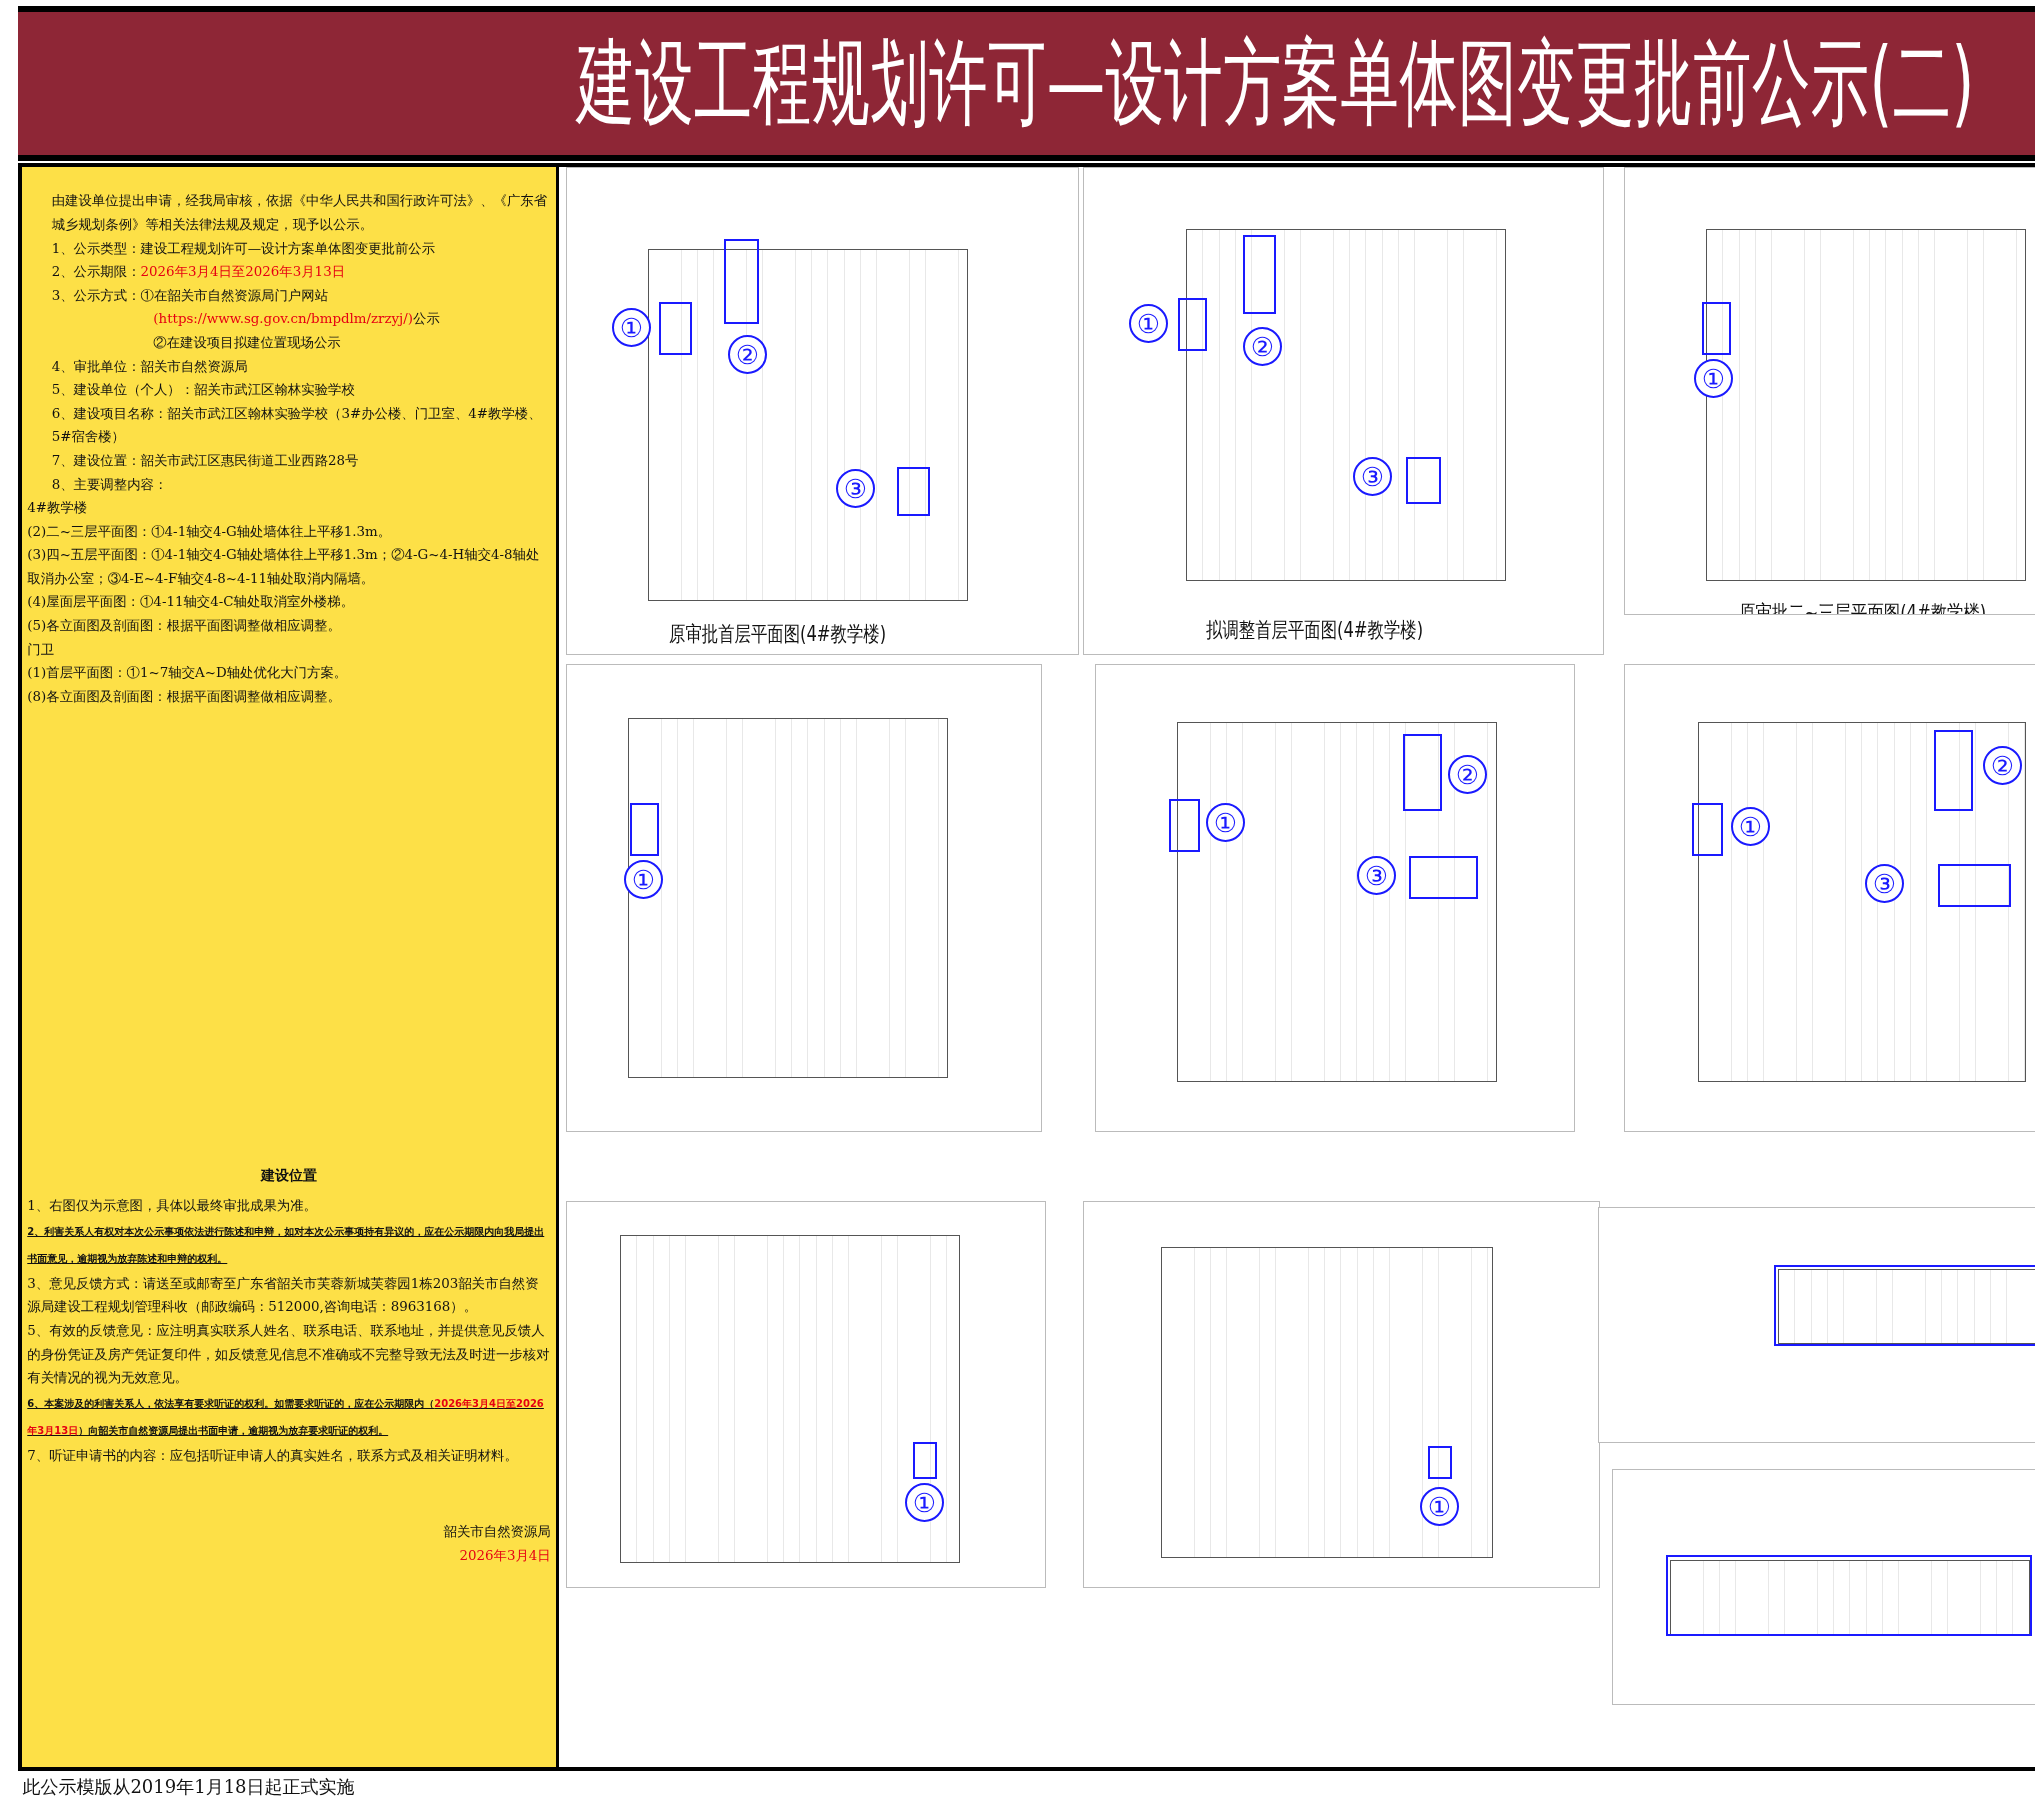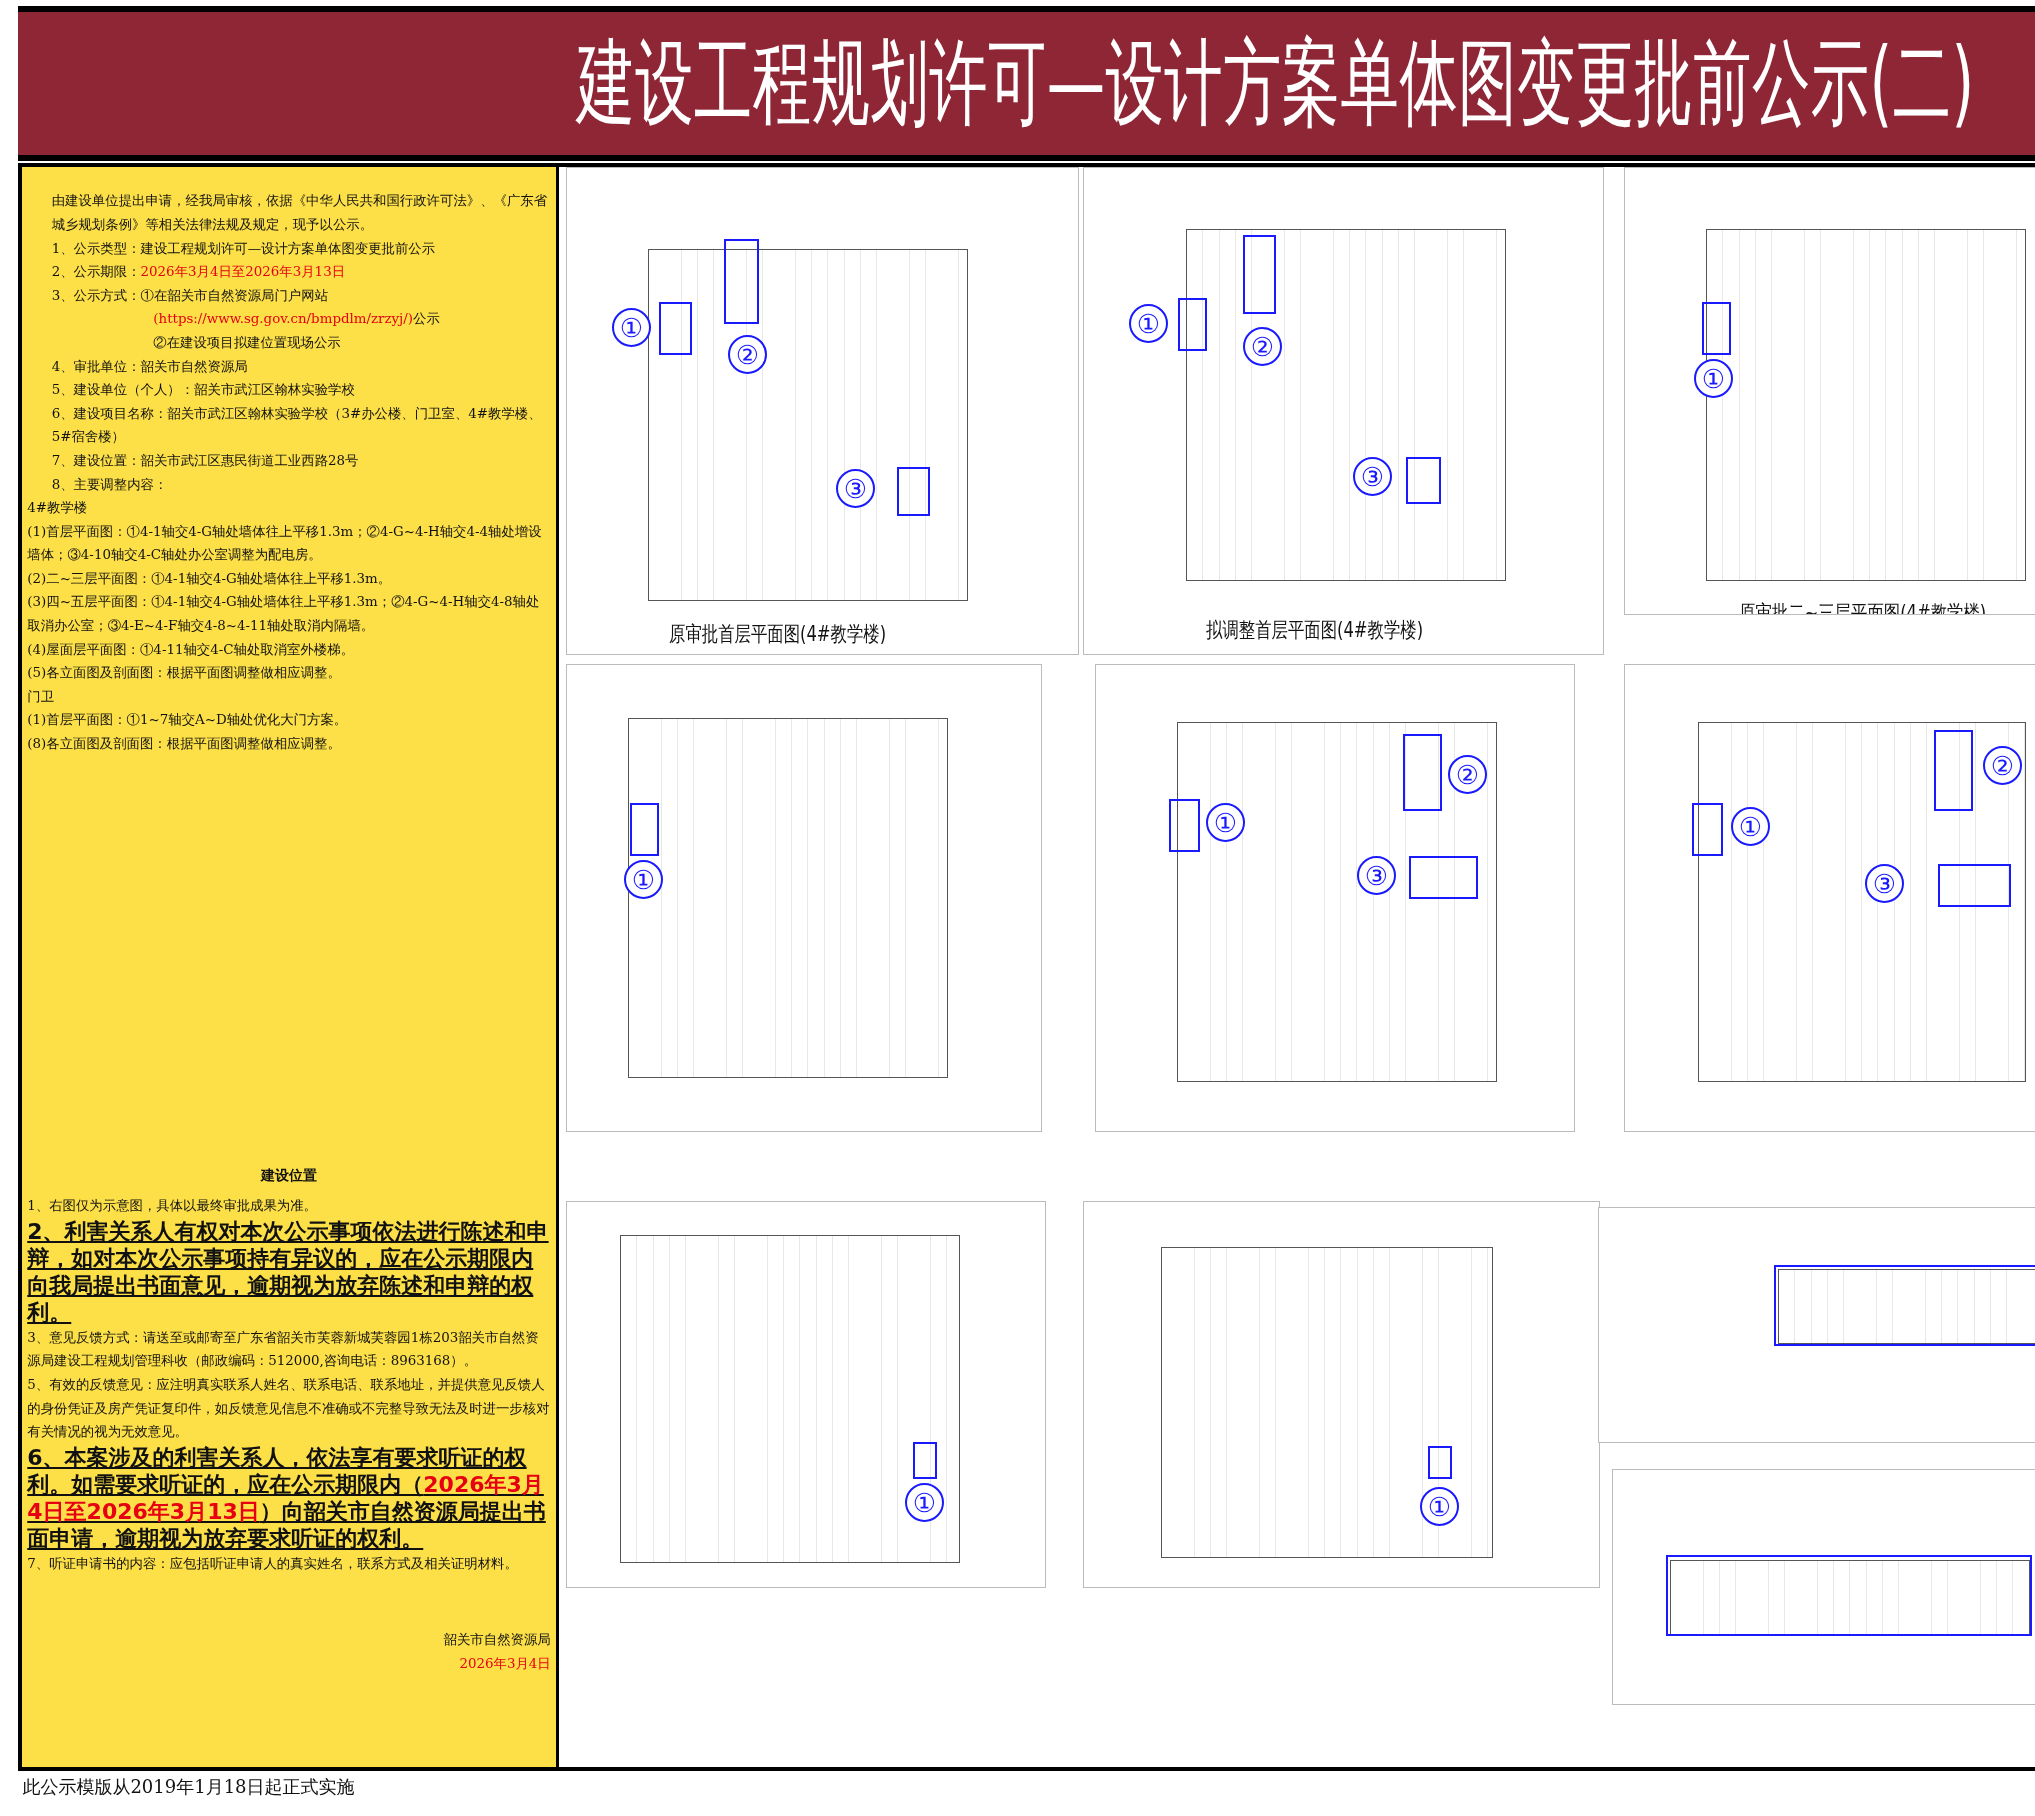--- a/index.html
+++ b/index.html
@@ -9,21 +9,21 @@
             background:#8e2636; border-top:6.5px solid #000; border-bottom:6.5px solid #000; box-sizing:border-box;
             display:flex; align-items:center; justify-content:center; }
   .banner-title { color:#fff; font-size:94px; font-family:"DejaVu Sans","Liberation Sans",sans-serif;
             letter-spacing:0.8px; white-space:nowrap; transform:scaleX(0.62); transform-origin:center; }
   .frame { position:absolute; left:18.3px; top:163px; width:2514px; height:1608px; border:4.1px solid #000; box-sizing:border-box; }
   .left-panel { position:absolute; left:22.4px; top:167px; width:537px; height:1600px; background:#fde047; border-right:3.3px solid #000; box-sizing:border-box; }
   .lp-text { position:absolute; left:4.9px; right:5.7px; font-size:13.4px; line-height:23.6px; font-family:"DejaVu Serif","Liberation Serif",serif; }
   .lp-text p { margin:0; }
   .indent { padding-left:24.4px; }
   .red { color:#e60012; }
-  .bold { font-weight:bold; font-family:"DejaVu Sans","Liberation Sans",sans-serif; font-size:22px; line-height:27px; }
+  .bold { font-weight:bold; font-family:"DejaVu Sans","Liberation Sans",sans-serif; font-size:10px; line-height:27px; }
   .ul { text-decoration:underline; }
   .notice-title { text-align:center; font-weight:bold; font-family:"DejaVu Sans","Liberation Sans",sans-serif; font-size:14px; margin:4.1px 0 6.5px; }
   .sign { text-align:right; }
   .drawing { position:absolute; background:#fff; border:1.2px solid #bbb; box-sizing:border-box; overflow:hidden; }
   .plan { position:absolute; border:1.2px solid #555; background:repeating-linear-gradient(90deg,#fff 0 15.5px,#e8e8e8 15.5px 16.3px),#fff; }
   .marker { position:absolute; border:2.4px solid #1a1aff; box-sizing:border-box; }
   .num { position:absolute; width:39px; height:39px; border:2px solid #1a1aff; border-radius:50%; color:#1a1aff;
          font-size:26px; text-align:center; line-height:37px; box-sizing:border-box; background:#fff; }
   .dtitle { position:absolute; font-size:21px; white-space:nowrap; font-family:"DejaVu Sans","Liberation Sans",sans-serif; transform:scaleX(0.78); transform-origin:left; }
   .footer-left { position:absolute; left:22.4px; top:1775px; font-size:18px; }
@@ -44,21 +44,20 @@
     <p class="indent"><span>2、公示期限：</span><span class="red">2026年3月4日至2026年3月13日</span></p>
     <p class="indent"><span>3、公示方式：</span><span>①在韶关市自然资源局门户网站</span></p>
     <p style="padding-left:126px;"><span class="red">(https://www.sg.gov.cn/bmpdlm/zrzyj/)</span><span>公示</span></p>
     <p style="padding-left:126px;">②在建设项目拟建位置现场公示</p>
     <p class="indent"><span>4、审批单位：</span><span>韶关市自然资源局</span></p>
     <p class="indent"><span>5、建设单位（个人）：</span><span>韶关市武江区翰林实验学校</span></p>
     <p class="indent"><span>6、建设项目名称：</span><span>韶关市武江区翰林实验学校（3#办公楼、门卫室、4#教学楼、5#宿舍楼）</span></p>
     <p class="indent"><span>7、建设位置：</span><span>韶关市武江区惠民街道工业西路28号</span></p>
     <p class="indent">8、主要调整内容：</p>
     <p>4#教学楼</p>
-    <p>(1)首层平面图：①4-1轴交4-G轴处墙体往上平移1.3m；②4-G~4-H轴交4-4轴处增设墙体；③4-10轴交4-C轴处办公室调整为配电房。</p>
     <p>(2)二~三层平面图：①4-1轴交4-G轴处墙体往上平移1.3m。</p>
     <p>(3)四~五层平面图：①4-1轴交4-G轴处墙体往上平移1.3m；②4-G~4-H轴交4-8轴处取消办公室；③4-E~4-F轴交4-8~4-11轴处取消内隔墙。</p>
     <p>(4)屋面层平面图：①4-11轴交4-C轴处取消室外楼梯。</p>
     <p>(5)各立面图及剖面图：根据平面图调整做相应调整。</p>
     <p>门卫</p>
     <p>(1)首层平面图：①1~7轴交A~D轴处优化大门方案。</p>
     <p>(8)各立面图及剖面图：根据平面图调整做相应调整。</p>
   </div>
 
   <div class="lp-text" style="top:993px;">

